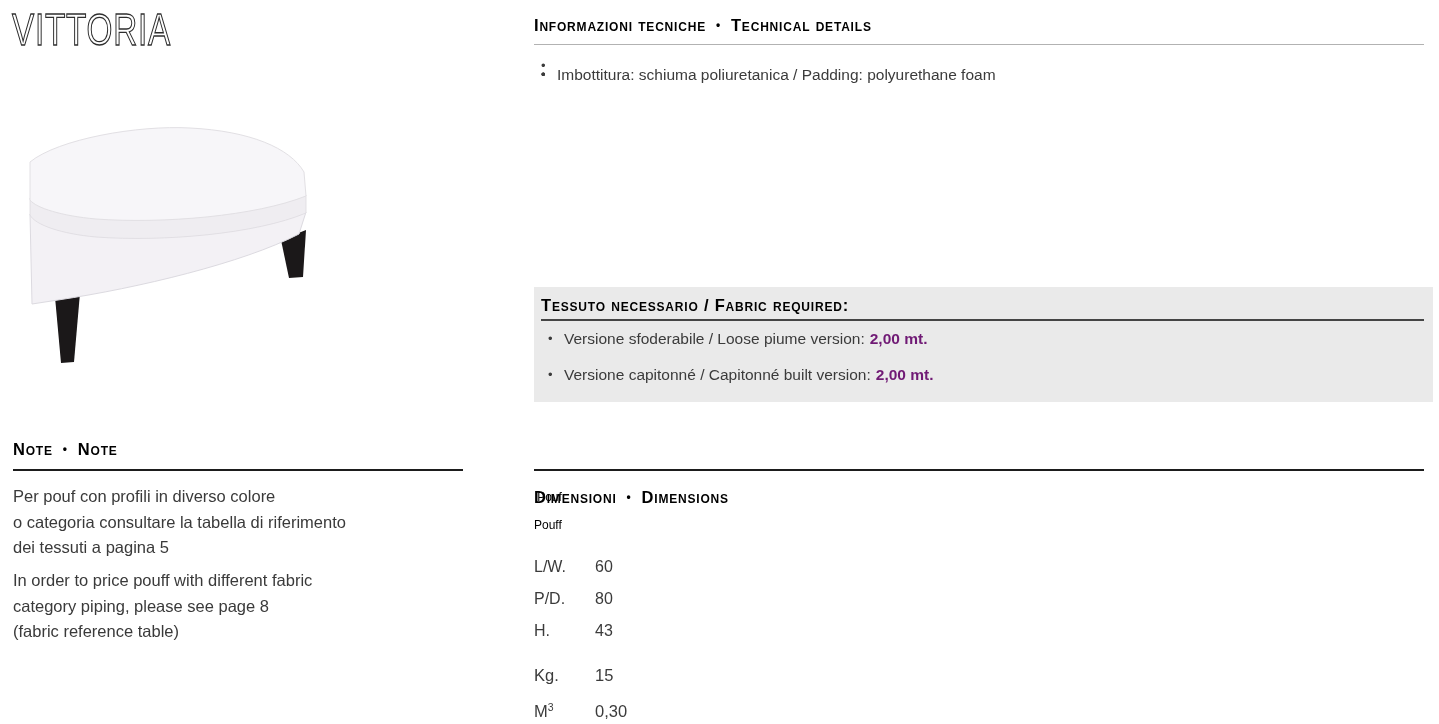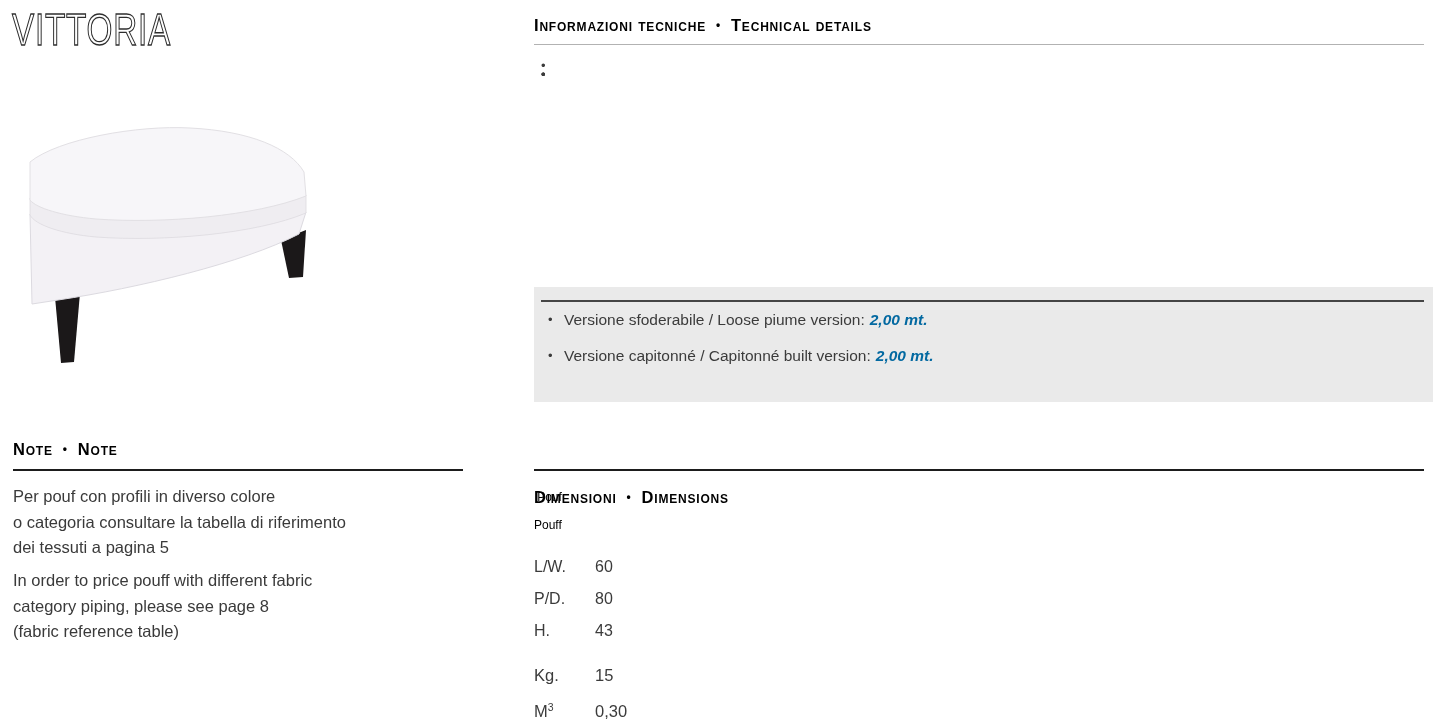--- a/index.html
+++ b/index.html
@@ -42,21 +42,21 @@
 
   .tech-list{ position:absolute; left:534px; top:53px; width:890px; }
 
   .fabric-box{
     position:absolute; left:534px; top:287px; width:899px; height:115px;
     padding:9px 9px 0 7px;
   }
   .fabric-box .rule-in{ margin-top:4px; height:1.5px; background:#454545; width:100%; }
   .fabric-list{ margin-top:5px; }
   .fabric-list .li{ line-height:25px; margin-bottom:11px; white-space:normal; }
-  .fabric-list .val{ font-weight:700; color:#0369a1; margin-left:5px;font-style:italic; }
+  .fabric-list .val{ font-weight:700; color:#701a75; margin-left:5px; }
 
   .note-p{ position:absolute; left:13px; width:460px; font-size:16.5px; line-height:25.5px; white-space:pre-line; color:#3a3a3a; }
   .note-p1{ top:484px; }
   .note-p2{ top:568px; }
 
   .dim-names{ position:absolute; left:534px; top:483px; font-size:12px; line-height:28px; white-space:pre-line; color:#000000;text-align:right; }
   .dim-table{ position:absolute; left:534px; top:551px; font-size:16px; line-height:32px; color:#3b3b3b; }
   .wt-table{ position:absolute; left:534px; top:655px; font-size:16.5px; line-height:32px; color:#3b3b3b; }
   .dim-row .lbl{ display:inline-block; width:61px; }
   .dim-row sup{ font-size:10.5px; vertical-align:6px; }
@@ -78,24 +78,25 @@
 
   <h2 class="sec-head tech-head">
     <span>Informazioni tecniche</span><span class="sep">•</span><span>Technical details</span>
   </h2>
   <div class="rule rule-light"></div>
 
   <ul class="blist tech-list">
     <li class="li"><span class="mark">•</span></li>
     <li class="li"><span class="mark">•</span></li>
     <li class="li"><span class="mark">•</span></li>
-    <li class="li"><span class="mark">•</span></li>
+    <li class="li"><span class="mark">•</span><span>Imbottitura: schiuma poliuretanica / Padding: polyurethane foam</span></li>
   </ul>
 
   <div class="fabric-box" style="background: rgb(234, 234, 234);">
+    <h3 class="sec-head">Tessuto necessario / Fabric required:</h3>
     <div class="rule-in"></div>
     <ul class="blist fabric-list">
       <li class="li"><span class="mark">•</span><span>Versione sfoderabile / Loose piume version:</span><span class="val">2,00 mt.</span></li>
       <li class="li"><span class="mark">•</span><span>Versione capitonné / Capitonné built version:</span><span class="val">2,00 mt.</span></li>
     </ul>
   </div>
 
   <h2 class="sec-head note-head">
     <span>Note</span><span class="sep">•</span><span>Note</span>
   </h2>

